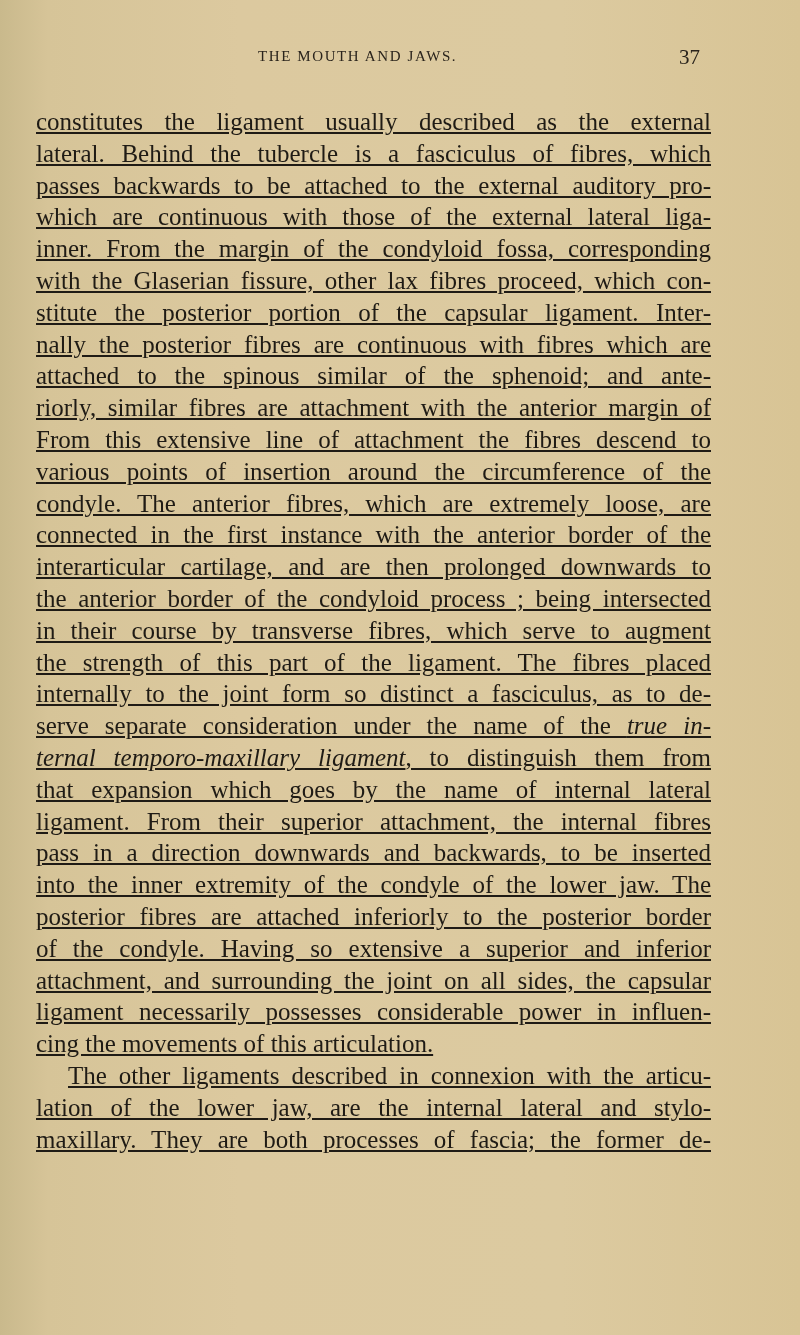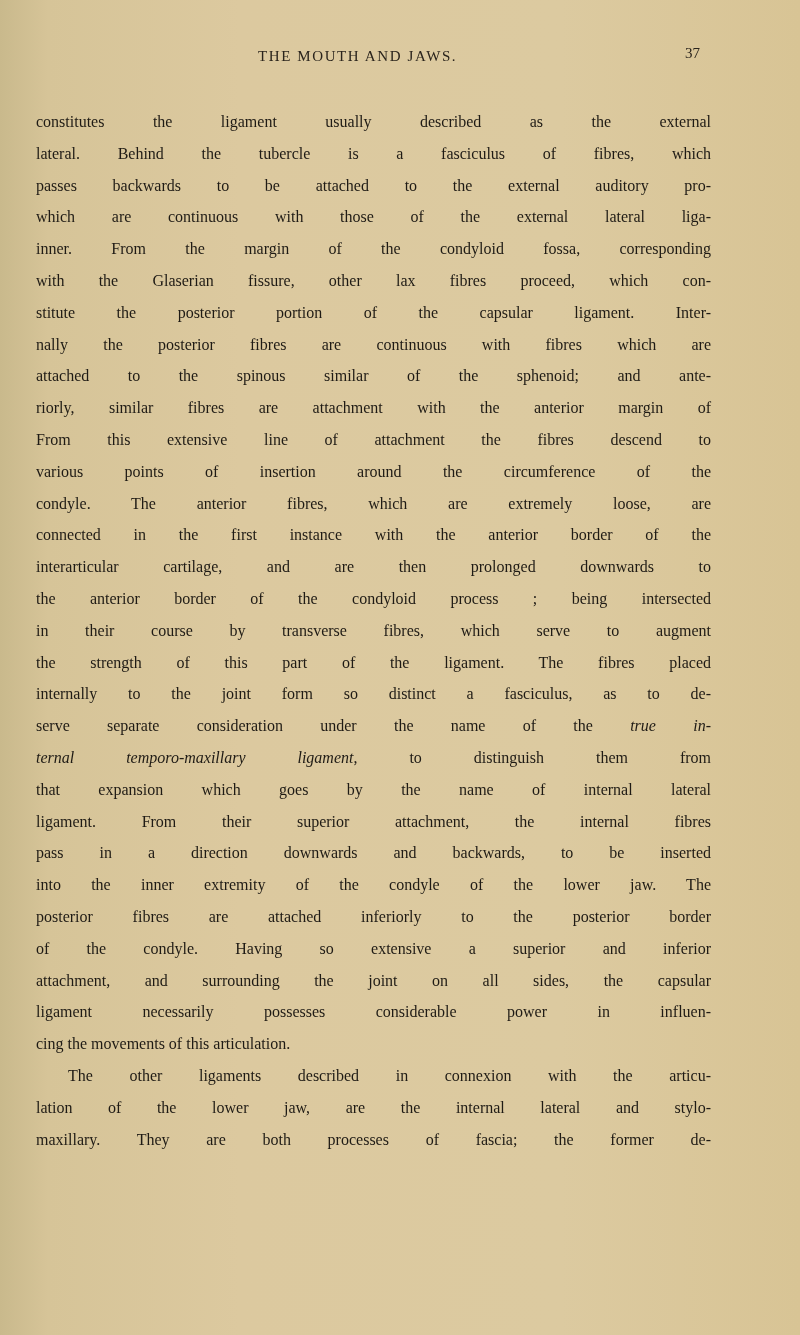--- a/index.html
+++ b/index.html
@@ -16,27 +16,28 @@
   .running-head {
     position: absolute; top: 48px; left: 258px; width: 456px; height: 30px;
     font-family: "Liberation Serif", serif;
   }
   .running-title {
     position: absolute; left: 0; top: 0;
     font-size: 15px; letter-spacing: 1.6px; color: #2a241c;
   }
   .page-number {
     position: absolute; right: 14px; top: -3px;
-    font-size: 15px; color: #2a241c;
+    font-size: 21px; color: #2a241c;
   }
   .body-text {
     position: absolute; left: 36px; top: 106px; width: 675px;
     font-family: "Liberation Serif", serif;
-    font-size: 16px; line-height: 31.8px;
+    font-size: 25px; line-height: 31.8px;
     color: #1f1b15;
+    text-decoration: underline;
   }
   .line {
     display: block; white-space: nowrap;
     text-align: justify; text-align-last: justify;
     height: 31.8px;
   }
   .line.last { text-align-last: left; }
   .line.indent { padding-left: 32px; }
   .it { font-style: italic; }
 </style>

